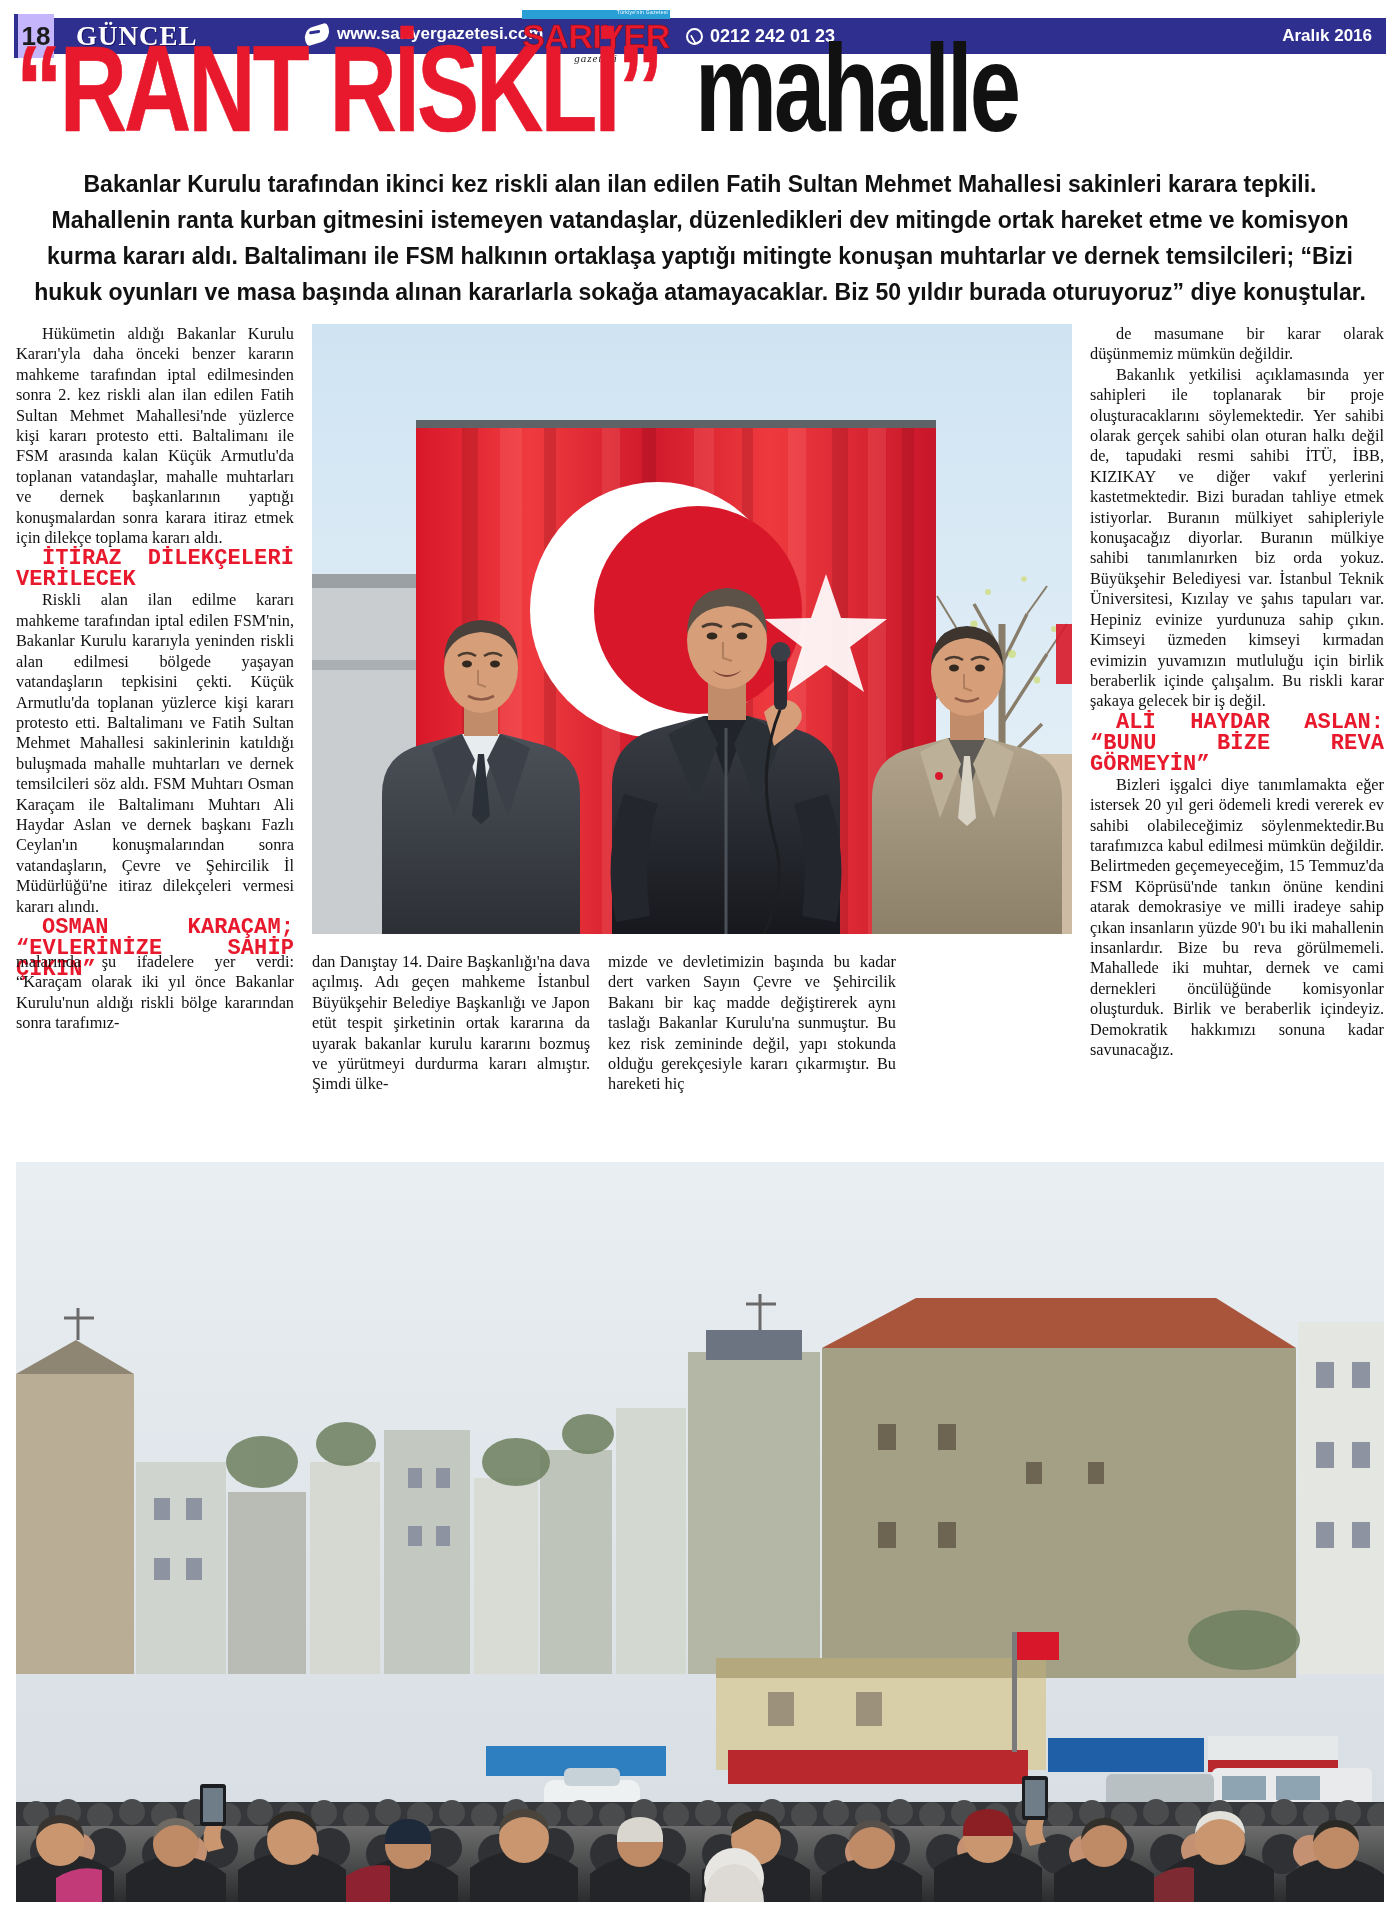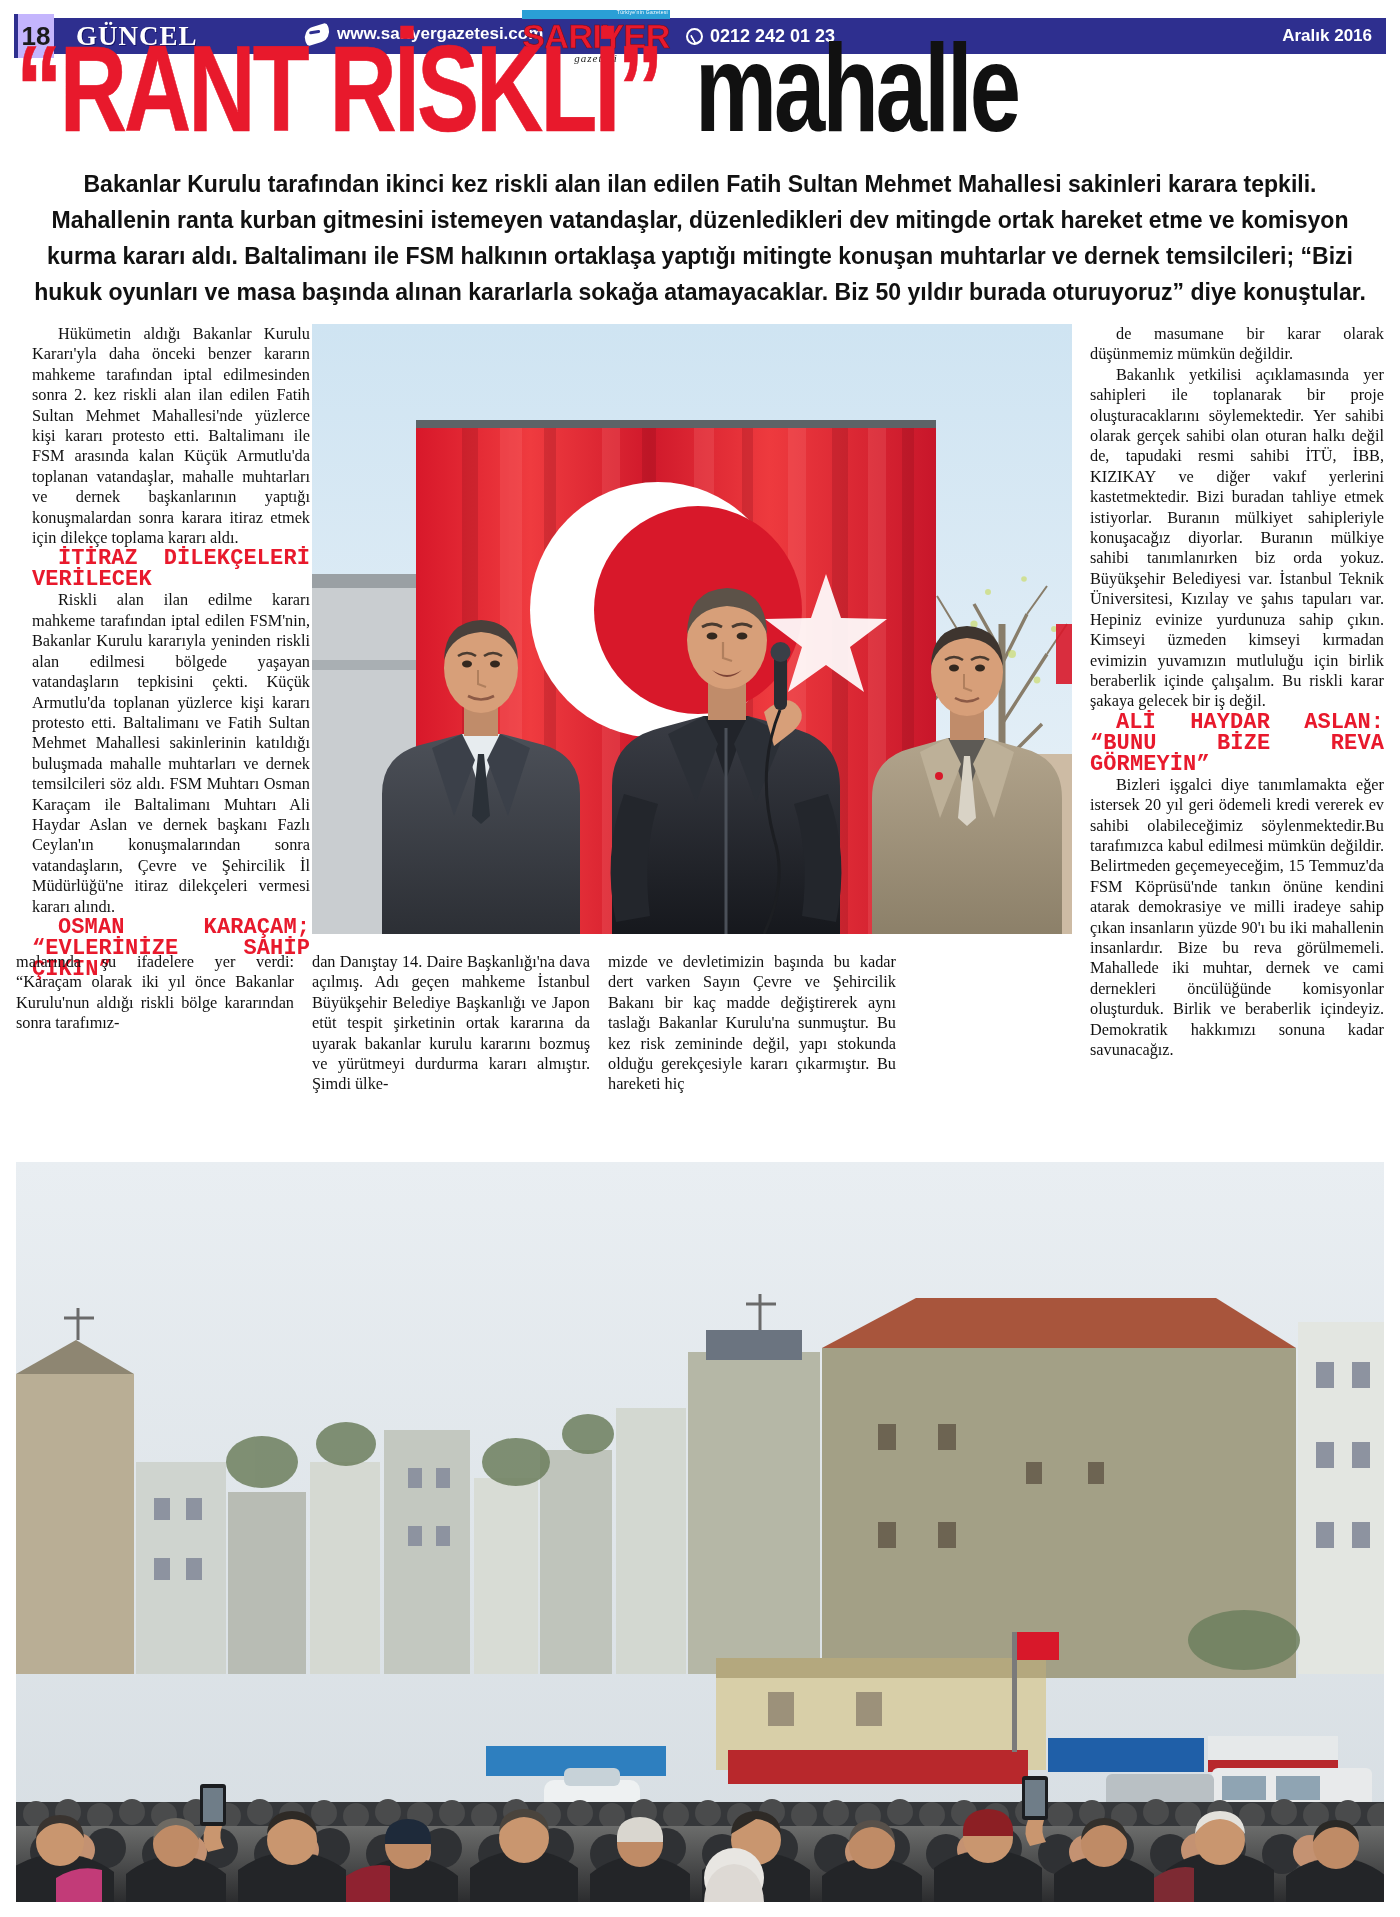--- a/index.html
+++ b/index.html
@@ -202,21 +202,21 @@
     position: absolute;
     top: 0;
     font-size: 16.3px;
     line-height: 20.4px;
     text-align: justify;
     color: #111111;
     hyphens: auto;
   }
   .col p { margin: 0; text-indent: 26px; }
   .col p + p { margin-top: 0; }
-  .col-left  { left: 16px;   width: 278px; }
+  .col-left  { left: 0px;   width: 278px; }
   .col-right { left: 1074px; width: 294px; }
 
   .subhead {
     color: #e8192c;
     font-family: Liberation Mono, monospace;
     font-weight: bold;
     font-size: 22px;
     letter-spacing: .1px;
     margin: 12px 0 3px 0;
     text-indent: 0;

